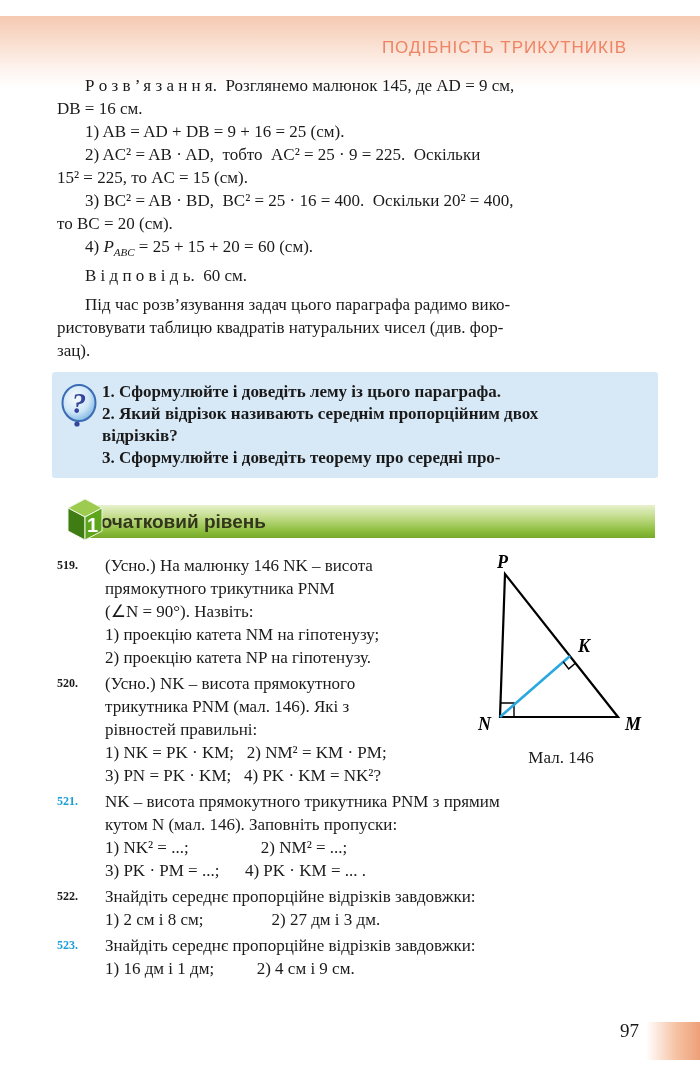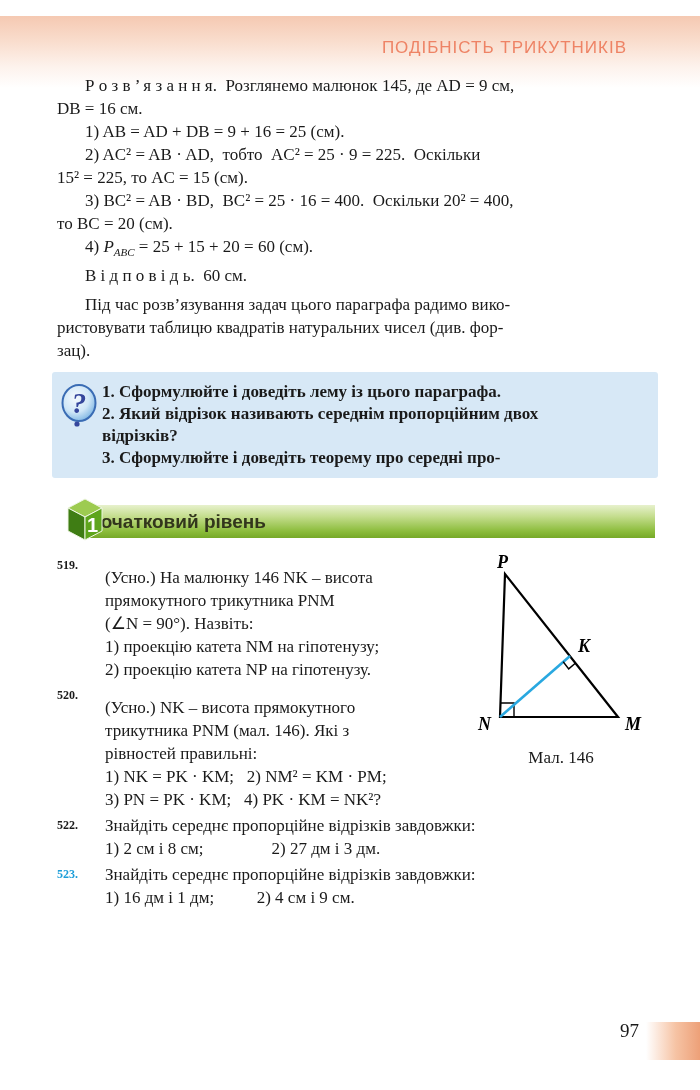--- a/index.html
+++ b/index.html
@@ -47,21 +47,21 @@
   .banner-cube { position:absolute; left:2px; top:0px; }
   
   .problems { margin:0 40px 0 57px; }
   .prob { display:flex; margin-top:3px; }
   .pnum {
     flex:0 0 42px; font-weight:bold; font-size:12px; line-height:23px;
     text-align:left; margin-right:6px;
   }
   .pnum.accent { color:#1d9ed9; }
   .plines { flex:1; }
-  .plines.narrow { max-width:362px;margin-top:12px; }
+  .plines.narrow { max-width:362px; }
   
   .figure { position:absolute; left:468px; top:552px; width:200px; }
   .fig-caption { font-size:17px; text-align:center; width:186px; margin-top:10px; }
   svg text.vlabel { font-family:"Liberation Serif", serif; font-weight:bold; font-style:italic; font-size:18px; fill:#000; }
   
   .page-num { position:absolute; top:1020px; right:61px; font-size:19px; color:#1a1a1a; }
   .bottom-bar {
     position:absolute; top:1022px; right:0; width:54px; height:38px;
     background:linear-gradient(90deg, rgba(255,255,255,0) 0%, #f6c3a4 55%, #eda078 100%);
   }
@@ -143,20 +143,29 @@
         <span class="pnum">520.</span>
         <div class="plines narrow">
           <div class="line">(Усно.) NK – висота прямокутного</div>
           <div class="line">трикутника PNM (мал. 146). Які з</div>
           <div class="line">рівностей правильні:</div>
           <div class="line">1) NK = PK · KM;   2) NM² = KM · PM;</div>
           <div class="line">3) PN = PK · KM;   4) PK · KM = NK²?</div>
         </div>
       </div>
 
+      <div class="prob">
+        <span class="pnum accent">521.</span>
+        <div class="plines">
+          <div class="line">NK – висота прямокутного трикутника PNM з прямим</div>
+          <div class="line">кутом N (мал. 146). Заповніть пропуски:</div>
+          <div class="line">1) NK² = ...;                 2) NM² = ...;</div>
+          <div class="line">3) PK · PM = ...;      4) PK · KM = ... .</div>
+        </div>
+      </div>
 
       <div class="prob">
         <span class="pnum">522.</span>
         <div class="plines">
           <div class="line">Знайдіть середнє пропорційне відрізків завдовжки:</div>
           <div class="line">1) 2 см і 8 см;                2) 27 дм і 3 дм.</div>
         </div>
       </div>
 
       <div class="prob">

